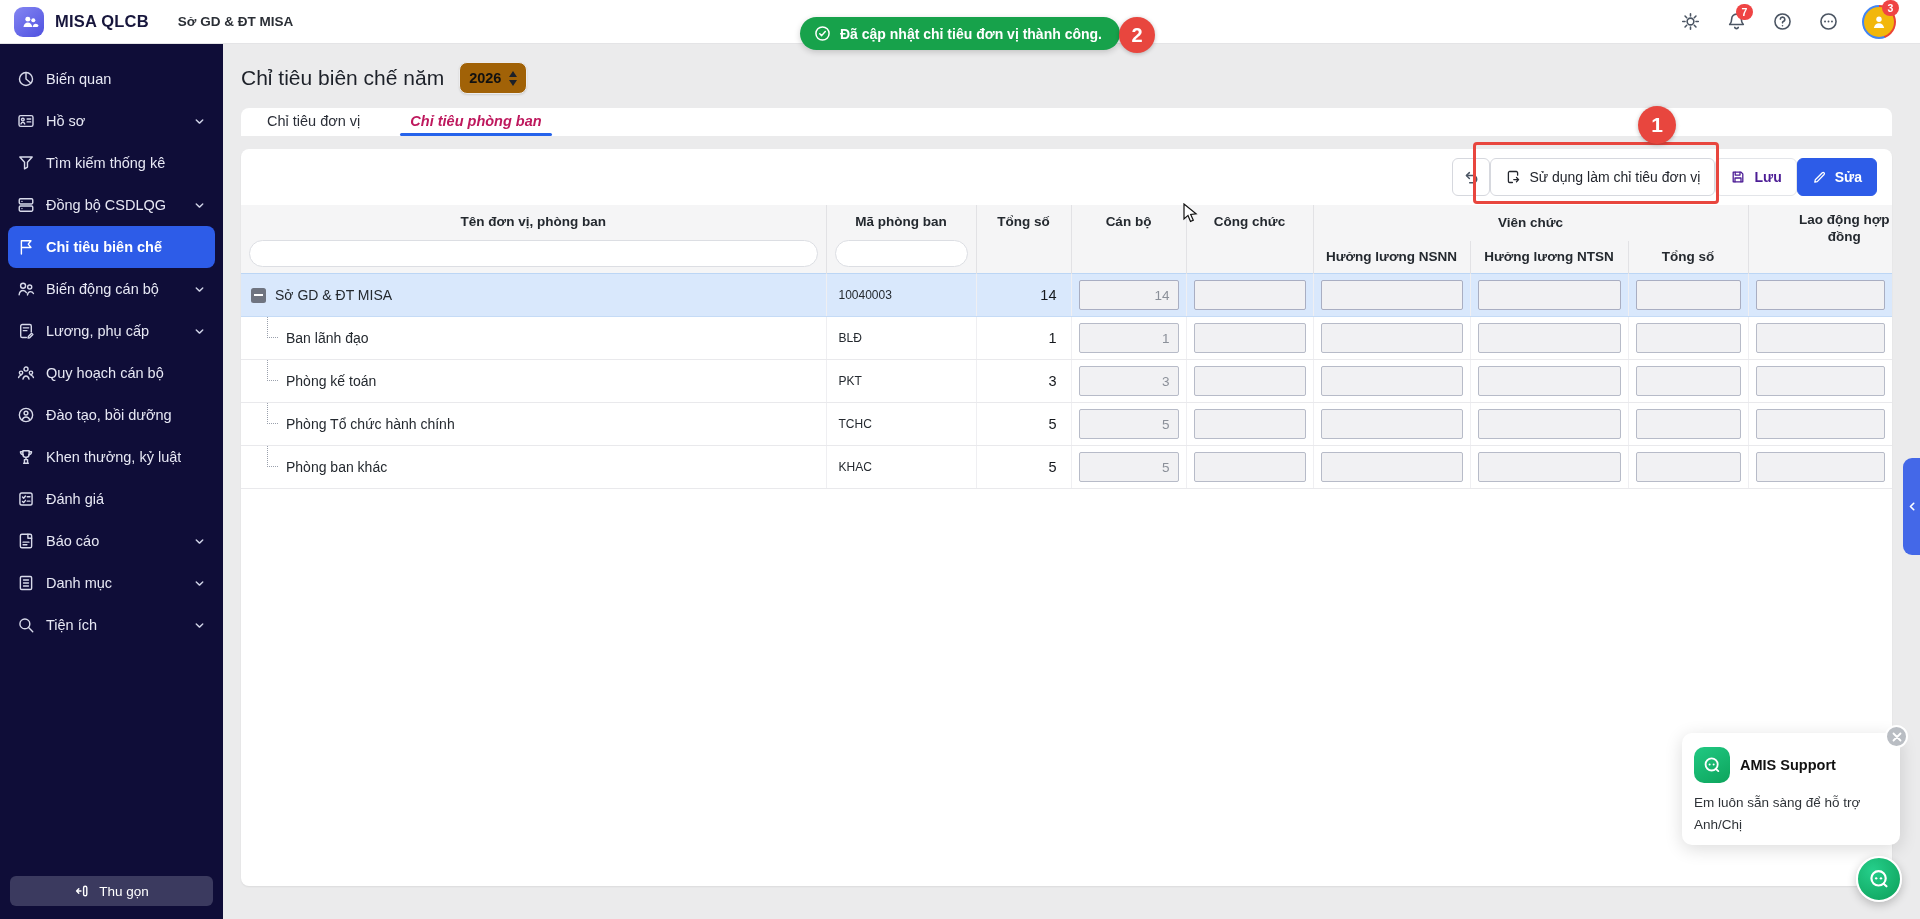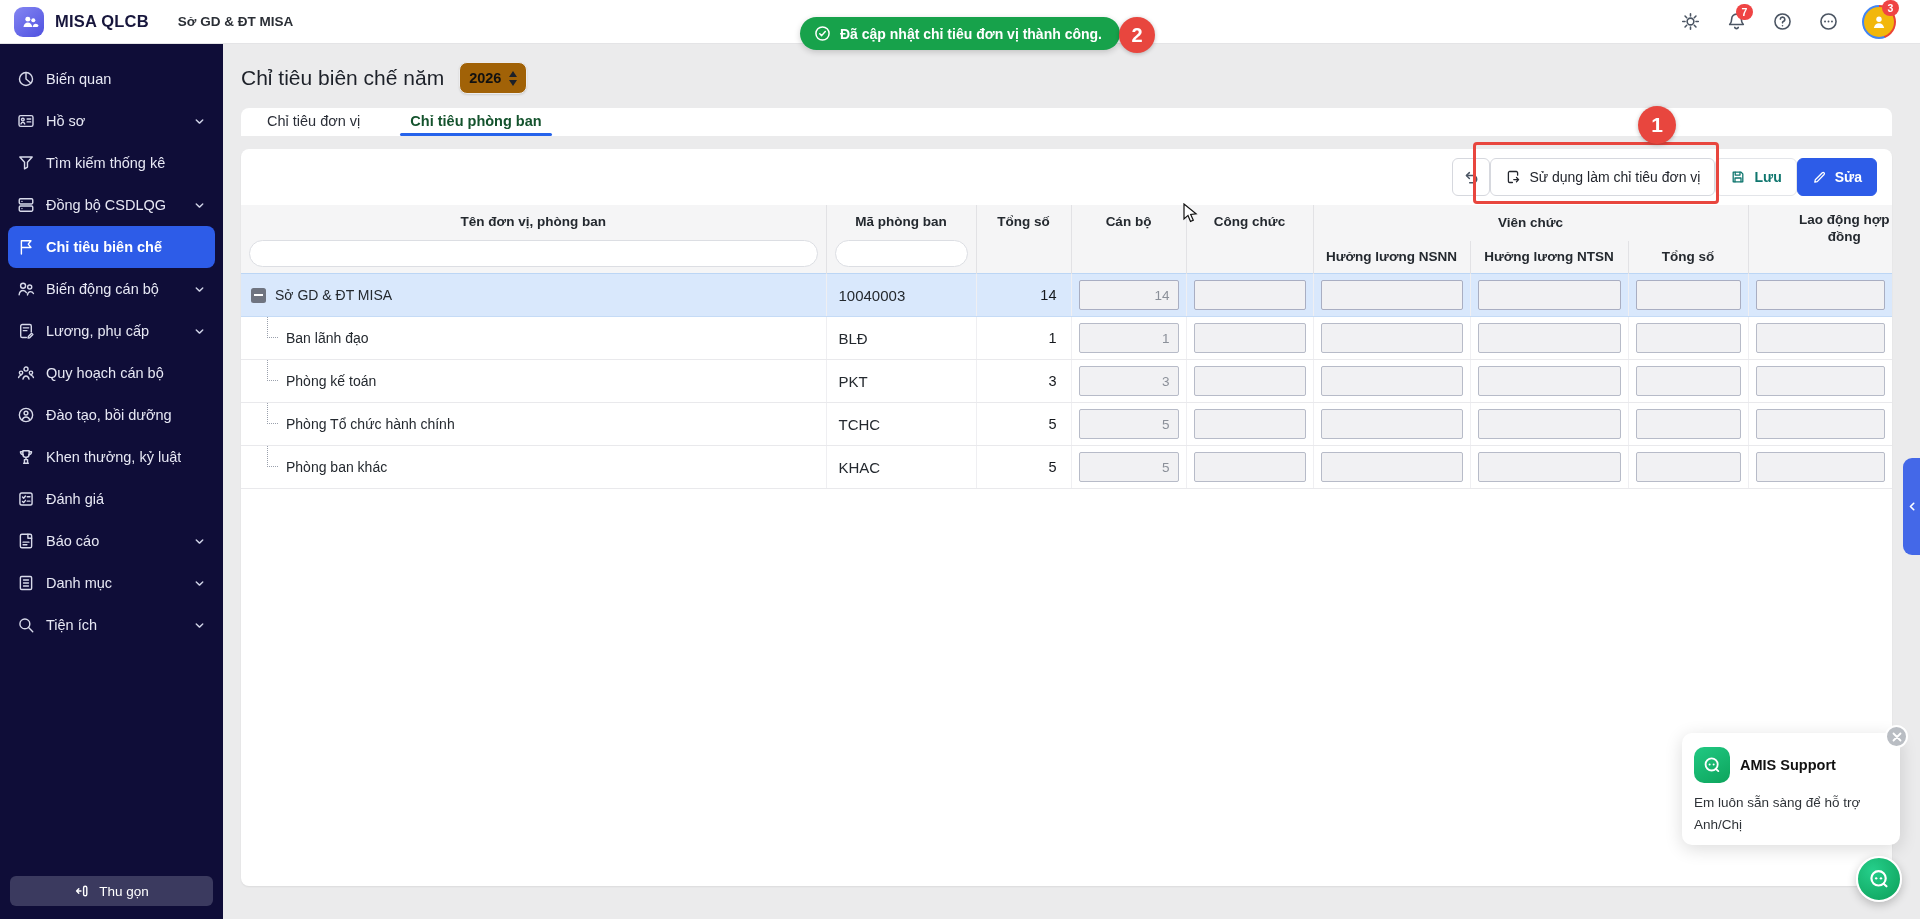--- a/index.html
+++ b/index.html
@@ -61,31 +61,31 @@
     padding:0 9px; gap:8px; box-shadow:0 1px 2px rgba(0,0,0,.12); cursor:pointer; border:1px solid #ececee; }
   .year-val { font-size:14.5px; font-weight:700; color:#111; }
   .spin { display:flex; flex-direction:column; gap:3px; }
   .tri-up { width:0; height:0; border-left:4.5px solid transparent; border-right:4.5px solid transparent; border-bottom:6px solid #1d2129; }
   .tri-dn { width:0; height:0; border-left:4.5px solid transparent; border-right:4.5px solid transparent; border-top:6px solid #1d2129; }
 
   
   .tabbar { position:absolute; left:241px; top:108px; width:1651px; height:28px; background:#fff;
     border-radius:8px 8px 0 0; display:flex; align-items:flex-end; padding-left:20px; gap:38px; }
   .tab { font-size:14.5px; font-weight:500; color:#2b2f38; padding:0 6px 7px 6px; position:relative; cursor:pointer; }
-  .tab.active { color:#14532d; font-weight:700; }
+  .tab.active { color:#be185d; font-weight:700;font-style:italic; }
   .tab.active::after { content:""; position:absolute; left:-4px; right:-4px; bottom:0; height:3px; background:#2563eb; border-radius:2px; }
 
   
   .card { position:absolute; left:241px; top:149px; width:1651px; height:737px; background:#fff;
     border-radius:8px; box-shadow:0 1px 2px rgba(0,0,0,.07); overflow:hidden; }
   .toolbar { height:56px; display:flex; align-items:center; justify-content:flex-end; padding:0 15px; }
   .tbtn { height:38px; display:flex; align-items:center; gap:8px; background:#fff; border:1px solid #d6d8de;
     border-radius:6px; font-size:14px; font-weight:500; color:#23262d; padding:0 14px; cursor:pointer; font-family:inherit; }
   .tbtn.square { width:38px; justify-content:center; padding:0; color:#4b5563; }
-  .tbtn.disabled { color:#0f766e; border-color:#e3e5e9; font-weight:700; }
+  .tbtn.disabled { color:#4c1d95; border-color:#e3e5e9; font-weight:700; }
   .tbtn.primary { background:#2d5ce8; border-color:#2d5ce8; color:#fff; font-weight:700; }
 
   table { width:100%; border-collapse:collapse; table-layout:fixed; }
   thead th { background:#f5f5f6; border-right:1px solid #e2e2e5; font-size:13.5px; font-weight:700;
     color:#24292f; vertical-align:top; }
   thead tr.h1 th:last-child, tbody td:last-child { border-right:none; }
   .hlab { height:33px; display:flex; align-items:center; justify-content:center; }
   .hlab.two { height:30px; line-height:1.25; padding-top:7px; align-items:flex-start; text-align:center;padding-left:48px; }
   .filter { display:block; width:calc(100% - 16px); height:27px; margin:2px 8px 6px 8px; border:1px solid #dcdee3;
     border-radius:14px; background:#fff; padding:0 10px; font-size:13px; font-family:inherit; outline:none; }
@@ -93,21 +93,21 @@
   th.group { vertical-align:middle; }
 
   tbody td { height:43px; border-bottom:1px solid #e9e9ec; border-right:1px solid #efeff2; padding:0; }
   tr.hl td { background:#d9e8fc; border-top:1px solid #bcd6f5; border-bottom:1px solid #c5dbf6; }
   .name-cell { display:flex; align-items:center; height:42px; font-size:14px; color:#24292f; }
   .minus-box { width:15px; height:15px; background:#6f7480; border-radius:2.5px; margin:0 9px 0 10px;
     display:flex; align-items:center; justify-content:center; flex:none; cursor:pointer; }
   .minus-box i { display:block; width:9px; height:2px; background:#fff; }
   .tree { align-self:flex-start; width:11px; height:21px; border-left:1px dotted #9aa0ac;
     border-bottom:1px dotted #9aa0ac; margin:0 8px 0 26px; flex:none; }
-  td.code { font-size:15px; padding-left:12px; }
+  td.code { font-size:12px; padding-left:12px; }
   td.tot { font-size:14.5px; text-align:right; padding-right:14px; color:#15181d; }
   .cell-input { display:block; width:calc(100% - 14px); height:30px; margin:6px 7px; background:#f1f1f3;
     border:1px solid #b7bbc8; border-radius:2px; text-align:right; padding:0 8px; font-size:13.5px;
     color:#8b9099; font-family:inherit; outline:none; }
   tr.hl .cell-input { border-color:#a9aec2; }
 
   
   .edge-tab { position:absolute; left:1903px; top:458px; width:19px; height:97px; background:#4468e8;
     border-radius:9px 0 0 9px; display:flex; align-items:center; justify-content:flex-start; padding-left:3px;
     color:#fff; cursor:pointer; z-index:15; border:none; }

